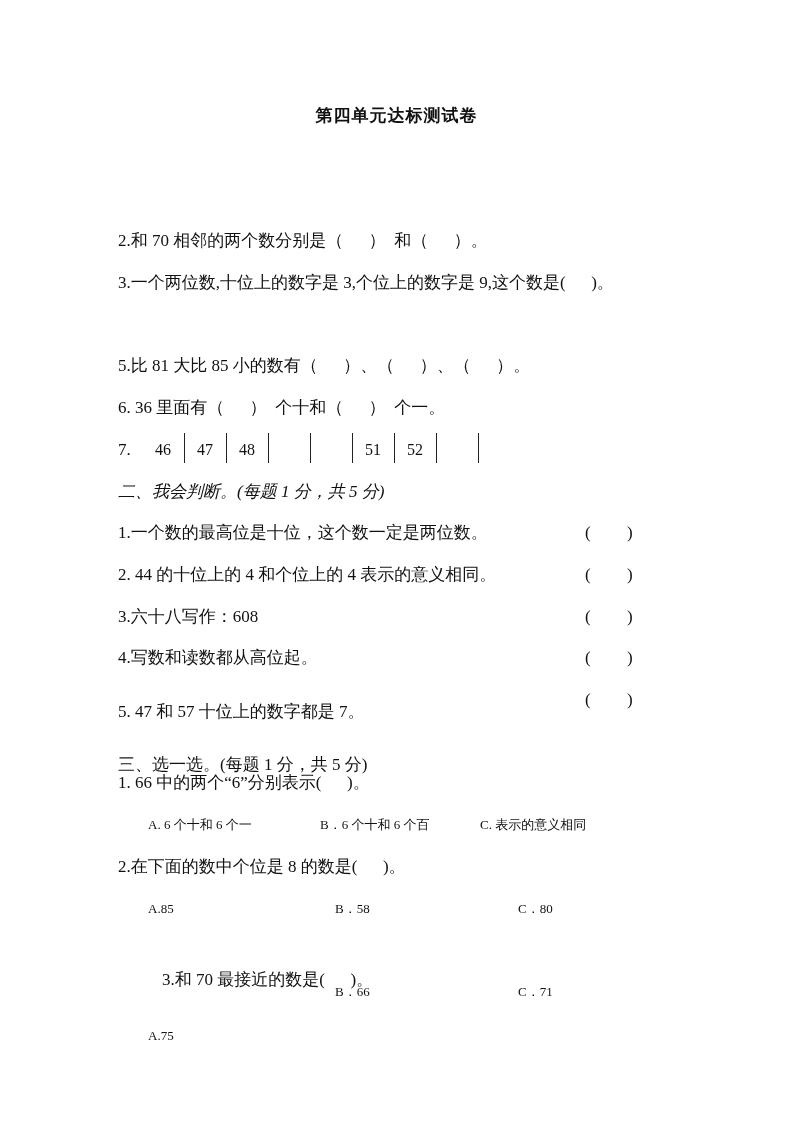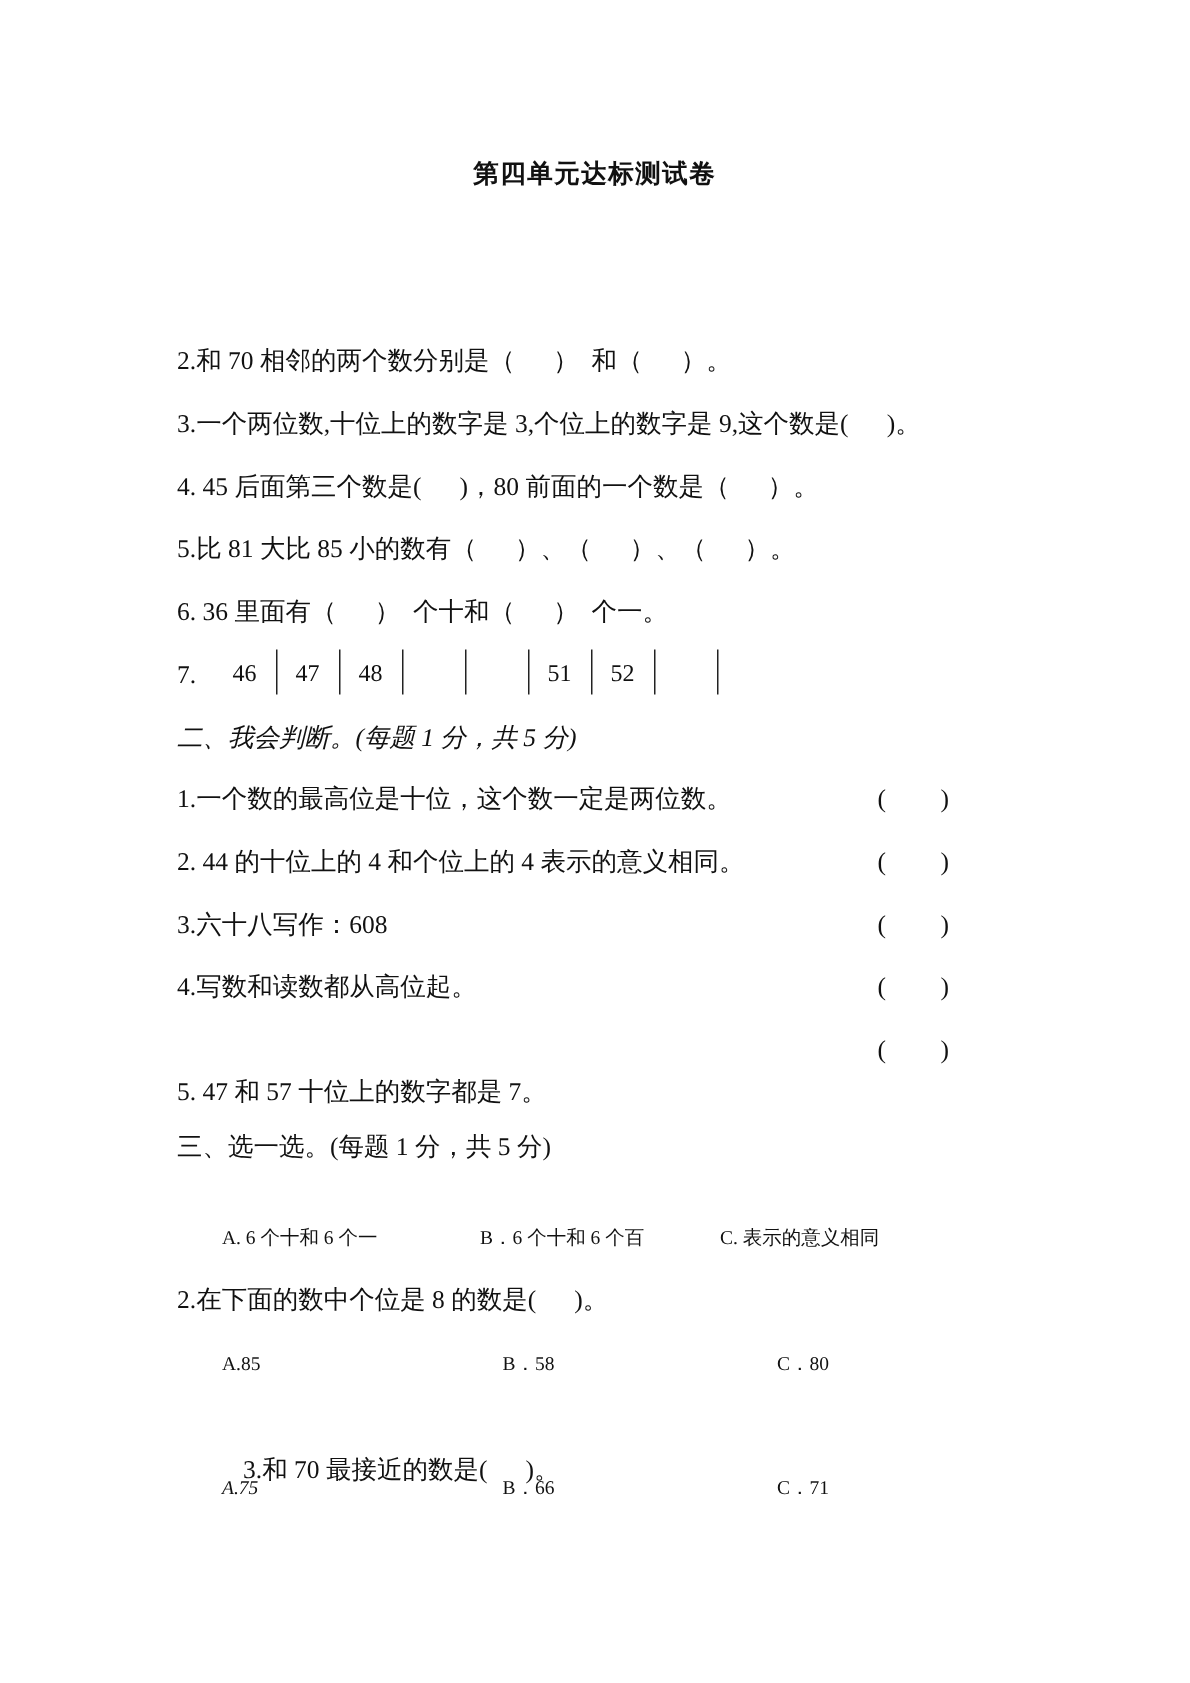--- a/index.html
+++ b/index.html
@@ -33,21 +33,20 @@
 </style>
 </head>
 <body>
 
 <div class="page">
 
   <div class="title">第四单元达标测试卷</div>
 
   <div class="line" style="top:229px;">2.和 70 相邻的两个数分别是（      ）  和（      ）。</div>
   <div class="line" style="top:271px;">3.一个两位数,十位上的数字是 3,个位上的数字是 9,这个数是(      )。</div>
-  <div class="line" style="top:313px;">4. 45 后面第三个数是(      )，80 前面的一个数是（      ）。</div>
   <div class="line" style="top:354px;">5.比 81 大比 85 小的数有（      ）、（      ）、（      ）。</div>
   <div class="line" style="top:396px;">6. 36 里面有（      ）  个十和（      ）  个一。</div>
 
   <div class="q7-label">7.</div>
   <div class="q7-cell" style="left:142px;">46</div>
   <div class="vline" style="left:184px;"></div>
   <div class="q7-cell" style="left:184px;">47</div>
   <div class="vline" style="left:226px;"></div>
   <div class="q7-cell" style="left:226px;">48</div>
   <div class="vline" style="left:268px;"></div>
@@ -73,33 +72,34 @@
   <div class="paren" style="left:627px; top:563px;">)</div>
 
   <div class="line" style="top:605px;">3.六十八写作：608</div>
   <div class="paren" style="left:585px; top:605px;">(</div>
   <div class="paren" style="left:627px; top:605px;">)</div>
 
   <div class="line" style="top:646px;">4.写数和读数都从高位起。</div>
   <div class="paren" style="left:585px; top:646px;">(</div>
   <div class="paren" style="left:627px; top:646px;">)</div>
 
-  <div class="line" style="top:716px;">5. 47 和 57 十位上的数字都是 7。</div>
+  <div class="line" style="top:700px;">5. 47 和 57 十位上的数字都是 7。</div>
   <div class="paren" style="left:585px; top:688px;">(</div>
   <div class="paren" style="left:627px; top:688px;">)</div>
 
   <div class="line" style="top:730px;margin-top:23px;">三、选一选。(每题 1 分，共 5 分)</div>
 
+  <div class="line" style="top:771px;">1. 66 中的两个“6”分别表示(      )。</div>
   <div class="opt" style="left:148px; top:813px;">A. 6 个十和 6 个一</div>
   <div class="opt" style="left:320px; top:813px;">B．6 个十和 6 个百</div>
   <div class="opt" style="left:480px; top:813px;">C. 表示的意义相同</div>
 
   <div class="line" style="top:855px;text-align:center;">2.在下面的数中个位是 8 的数是(      )。</div>
   <div class="opt" style="left:148px; top:897px;">A.85</div>
   <div class="opt" style="left:335px; top:897px;">B．58</div>
   <div class="opt" style="left:518px; top:897px;">C．80</div>
 
   <div class="line" style="top:968px;margin-left:44px;">3.和 70 最接近的数是(      )。</div>
-  <div class="opt" style="left:148px; top:980px;font-style:italic;">A.75</div>
+  <div class="opt" style="left:148px; top:1024px;">A.75</div>
   <div class="opt" style="left:335px; top:980px;">B．66</div>
   <div class="opt" style="left:518px; top:980px;">C．71</div>
 
 </div>
 
 </body></html>

